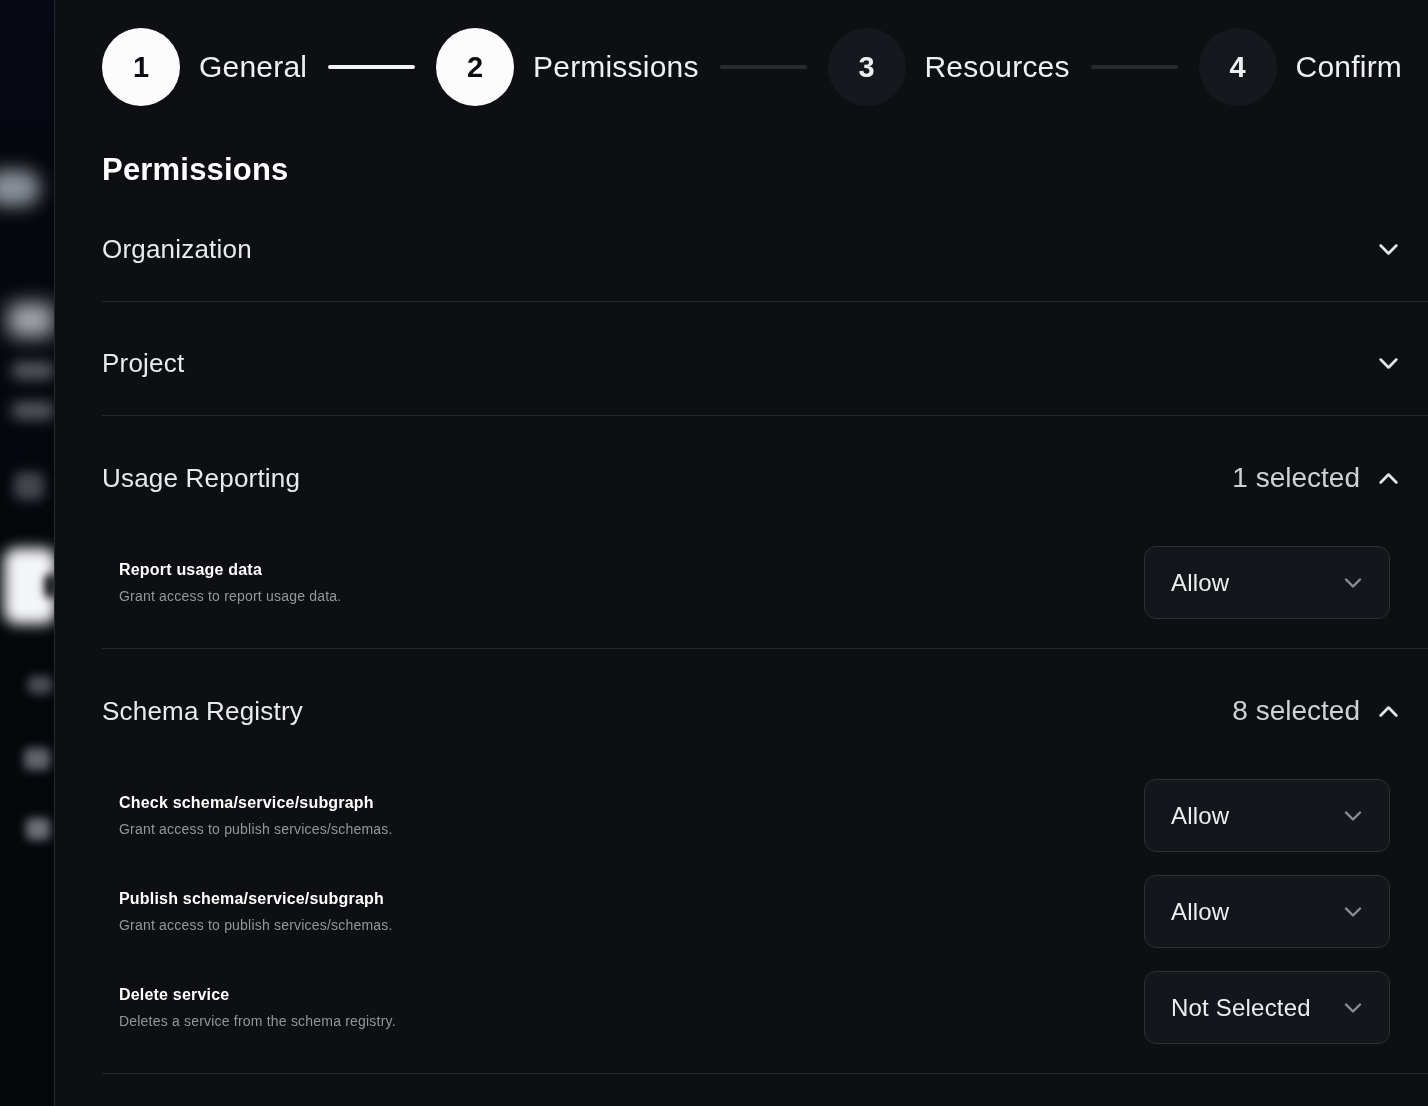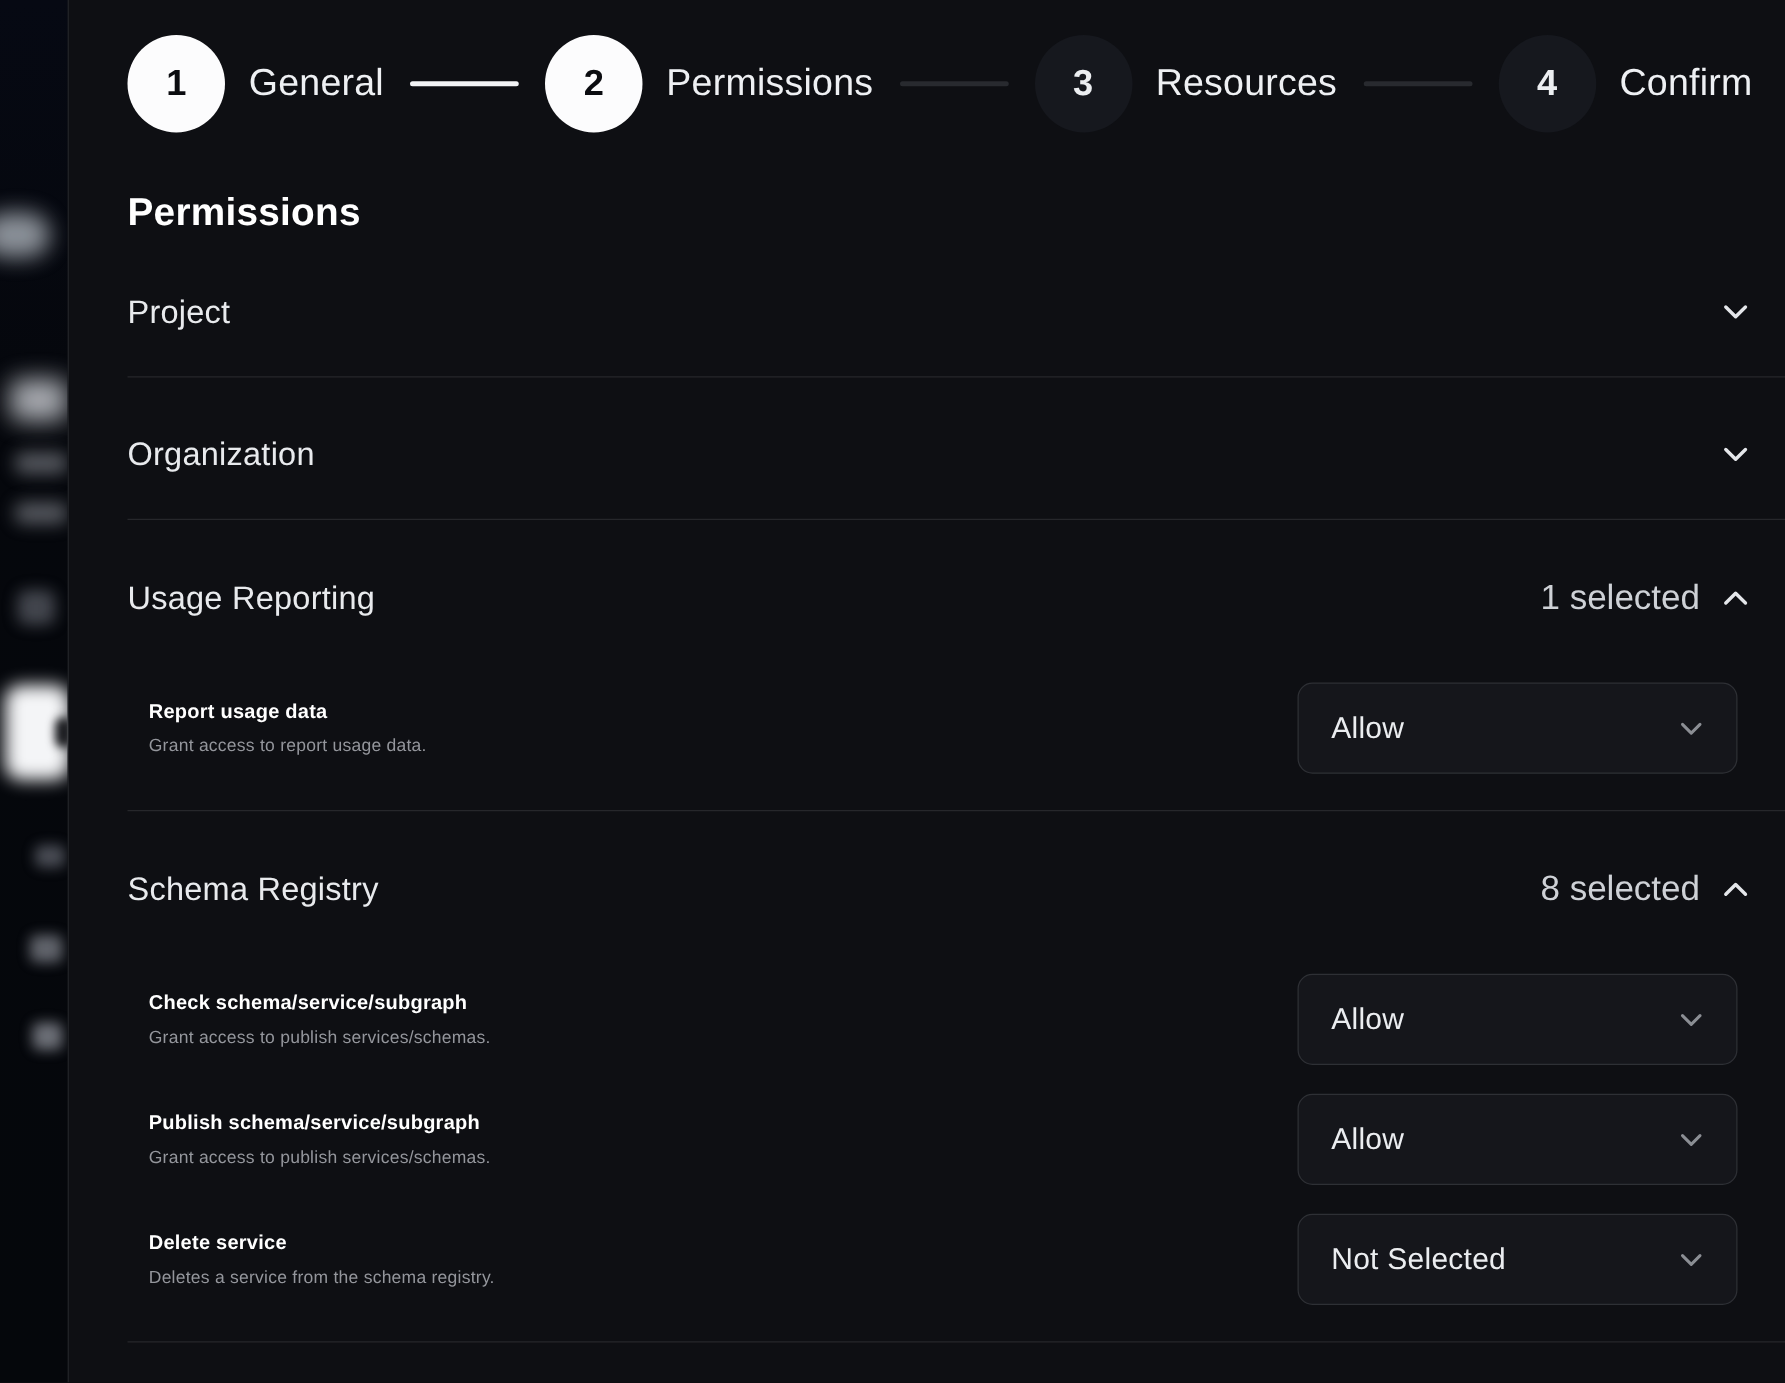--- a/index.html
+++ b/index.html
@@ -123,21 +123,21 @@
     letter-spacing: 0.2px;
     margin-bottom: 9px;
   }
   .perm-desc {
     font-size: 14px;
     color: #94969c;
     letter-spacing: 0.2px;
   }
 
   .select {
-    width: 352px;
+    width: 246px;
     height: 73px;
     box-sizing: border-box;
     border-radius: 12px;
     border: 1px solid #2e3035;
     background: #15161b;
     display: flex;
     align-items: center;
     justify-content: space-between;
     padding: 0 24px 0 26px;
     cursor: pointer;
@@ -193,35 +193,35 @@
     <div class="step-circle upcoming">4</div>
     <div class="step-label">Confirm</div>
   </div>
 </div>
 
     <h1 class="page-heading">Permissions</h1>
 
     <div id="sections">
   <section class="perm-section collapsed">
     <div class="section-header">
-      <h3 class="section-title">Project</h3>
+      <h3 class="section-title">Organization</h3>
       <div class="section-right">
 
         <svg class="chev" viewBox="0 0 24 24" fill="none" stroke="currentColor" stroke-width="2.4" stroke-linecap="round" stroke-linejoin="round">
           <polyline points="5 8.5 12 15.5 19 8.5"></polyline>
         </svg>
       </div>
     </div>
 
     <div class="divider"></div>
   </section>
 
   <section class="perm-section collapsed">
     <div class="section-header">
-      <h3 class="section-title">Organization</h3>
+      <h3 class="section-title">Project</h3>
       <div class="section-right">
 
         <svg class="chev" viewBox="0 0 24 24" fill="none" stroke="currentColor" stroke-width="2.4" stroke-linecap="round" stroke-linejoin="round">
           <polyline points="5 8.5 12 15.5 19 8.5"></polyline>
         </svg>
       </div>
     </div>
 
     <div class="divider"></div>
   </section>

